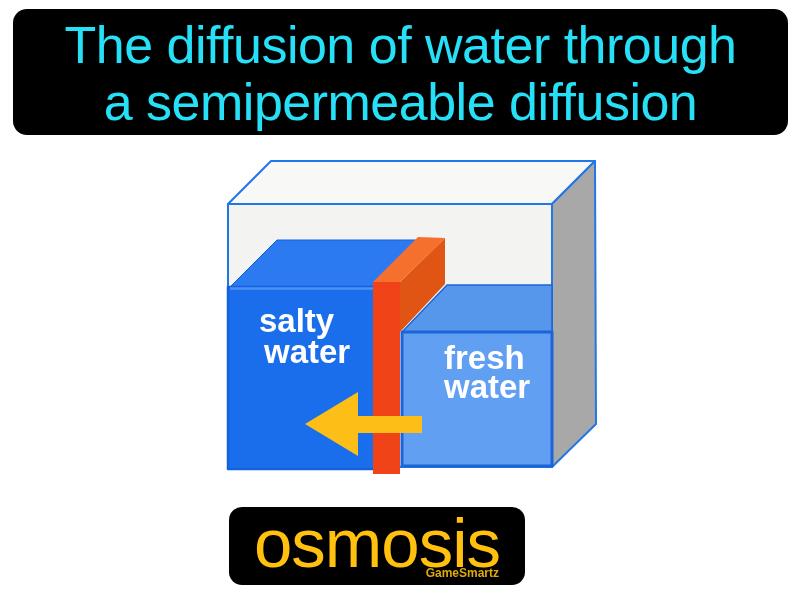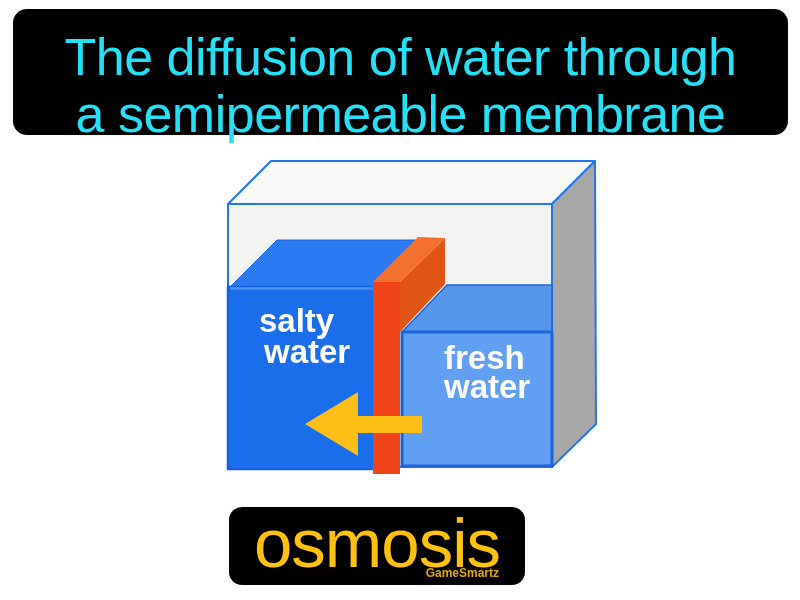--- a/index.html
+++ b/index.html
@@ -5,21 +5,21 @@
   html,body{margin:0;padding:0;}
   body{
     width:800px;height:600px;position:relative;overflow:hidden;
     background:var(--background,#fff);
     font-family:"Liberation Sans",sans-serif;
   }
   .banner{position:absolute;background:var(--banner-bg,#000);}
   #definition-banner{
     left:13px;top:9px;width:775px;height:126px;border-radius:14px;
     color:var(--definition-text);font-size:52px;line-height:57px;
-    text-align:center;padding-top:20px;box-sizing:border-box;
+    text-align:center;padding-top:8px;box-sizing:border-box;
     letter-spacing:-0.5px;white-space:nowrap;
   }
   #term-banner{
     left:229px;top:507px;width:296px;height:78px;border-radius:13px;
   }
   #term-text{
     color:var(--term-text);font-size:69px;line-height:74px;
     text-align:center;letter-spacing:-1px;
   }
   #watermark{
@@ -40,21 +40,21 @@
   .membrane-front{fill:var(--membrane-front);}
   .membrane-top{fill:var(--membrane-top);}
   .membrane-side{fill:var(--membrane-side);}
   .arrow{fill:var(--arrow);}
 </style>
 </head>
 <body>
 
 <div class="banner" id="definition-banner">
   <div>The diffusion of water through</div>
-  <div>a semipermeable membrane</div>
+  <div>a semipermeable diffusion</div>
 </div>
 
 <svg width="800" height="600" viewBox="0 0 800 600">
 
   <polygon class="tank-top tank-stroke" points="228,204 271,161 595,161 552,204"></polygon>
   <rect class="tank-front tank-stroke" x="228" y="204" width="324" height="263"></rect>
   <polygon class="tank-side tank-stroke" points="552,204 595,161 596,424 552,467"></polygon>
 
   <polygon class="fresh-top" points="402,332 447,285 552,285 552,332"></polygon>
   <rect class="fresh-front" x="402" y="332" width="150" height="134"></rect>

